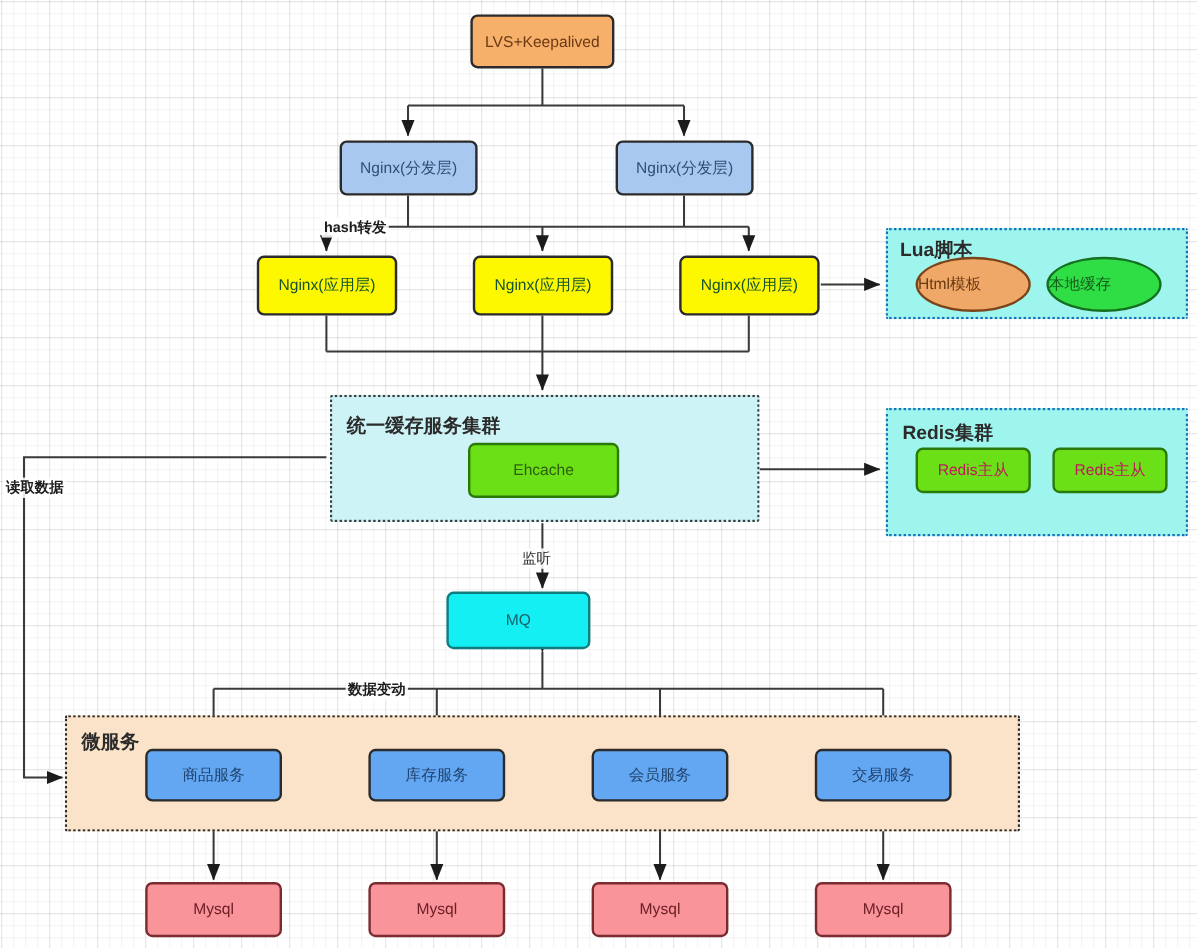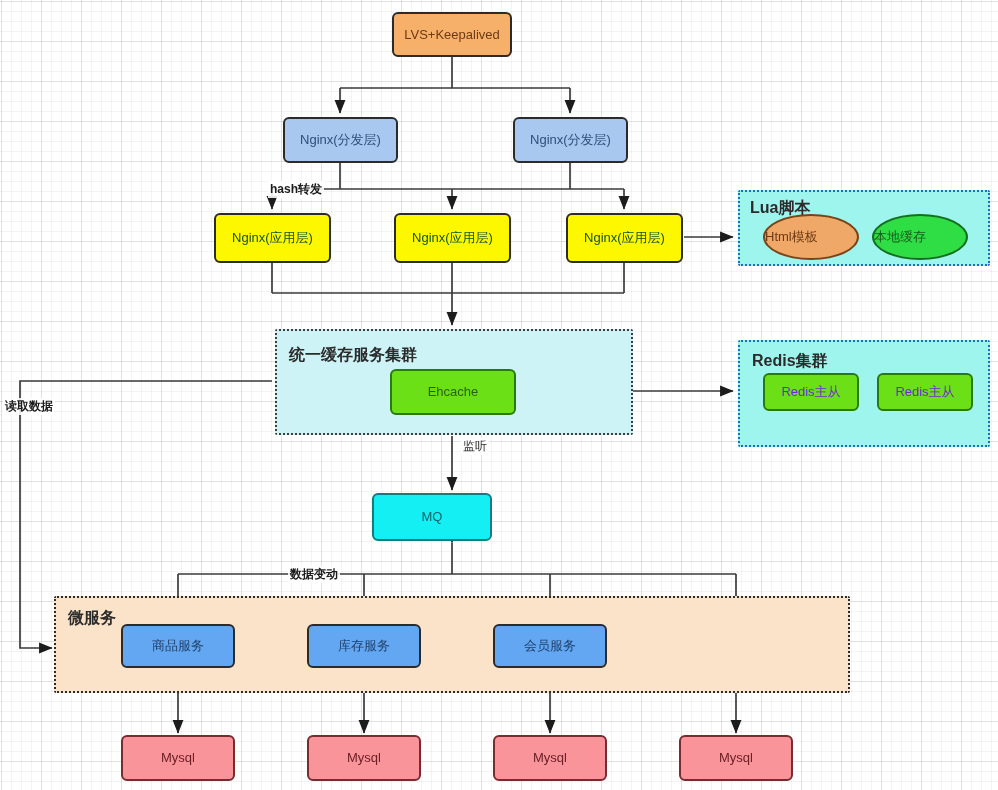--- a/index.html
+++ b/index.html
@@ -61,21 +61,21 @@
     color: #14532d;
   }
   .node.ehcache {
     background: #6ce016;
     border: 2px solid #2a7a0a;
     color: #2c5f0d;
   }
   .node.redis-node {
     background: #6ce016;
     border: 2px solid #2a7a0a;
-    color: #6d28d9;
+    color: #be185d;
   }
   .node.mq {
     background: #13eff2;
     border: 2px solid #0e7d80;
     color: #16636b;
   }
   .node.service {
     background: #63a7f2;
     border: 2px solid #2b2b2b;
     color: #21436e;
@@ -272,38 +272,41 @@
   </div>
 
   <div class="node service" style="left:307px; top:624px; width:114px; height:44px;">
     <span>库存服务</span>
   </div>
 
   <div class="node service" style="left:493px; top:624px; width:114px; height:44px;">
     <span>会员服务</span>
   </div>
 
+  <div class="node service" style="left:679px; top:624px; width:114px; height:44px;">
+    <span>交易服务</span>
+  </div>
 
   <div class="node mysql" style="left:121px; top:735px; width:114px; height:46px;">
     <span>Mysql</span>
   </div>
 
   <div class="node mysql" style="left:307px; top:735px; width:114px; height:46px;">
     <span>Mysql</span>
   </div>
 
   <div class="node mysql" style="left:493px; top:735px; width:114px; height:46px;">
     <span>Mysql</span>
   </div>
 
   <div class="node mysql" style="left:679px; top:735px; width:114px; height:46px;">
     <span>Mysql</span>
   </div>
 
   <span class="edge-label" style="left:268px; top:181px;">hash转发</span>
 
-  <span class="edge-label plain" style="left:433px; top:438px;margin-left:28px;">监听</span>
+  <span class="edge-label plain" style="left:433px; top:457px;">监听</span>
 
   <span class="edge-label" style="left:3px; top:398px;">读取数据</span>
 
   <span class="edge-label" style="left:288px; top:566px;">数据变动</span>
 
 </div>
 
 </body></html>

